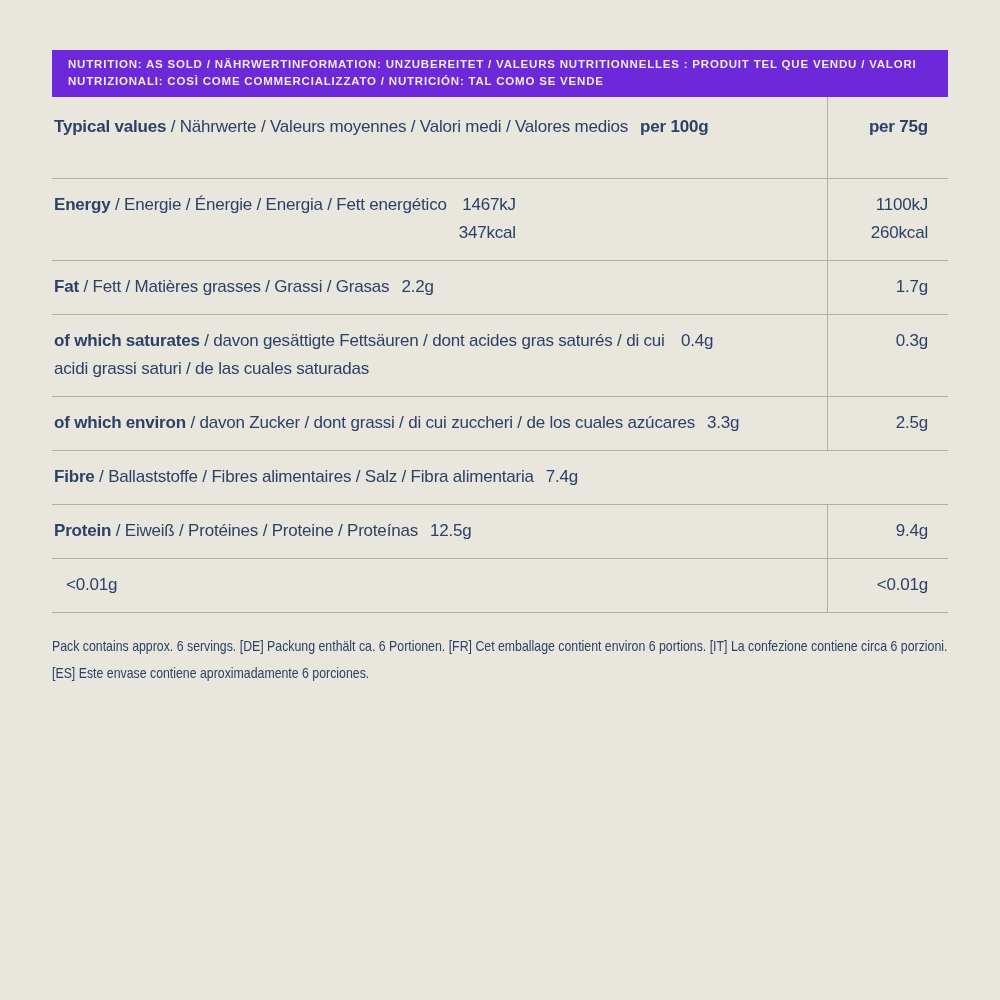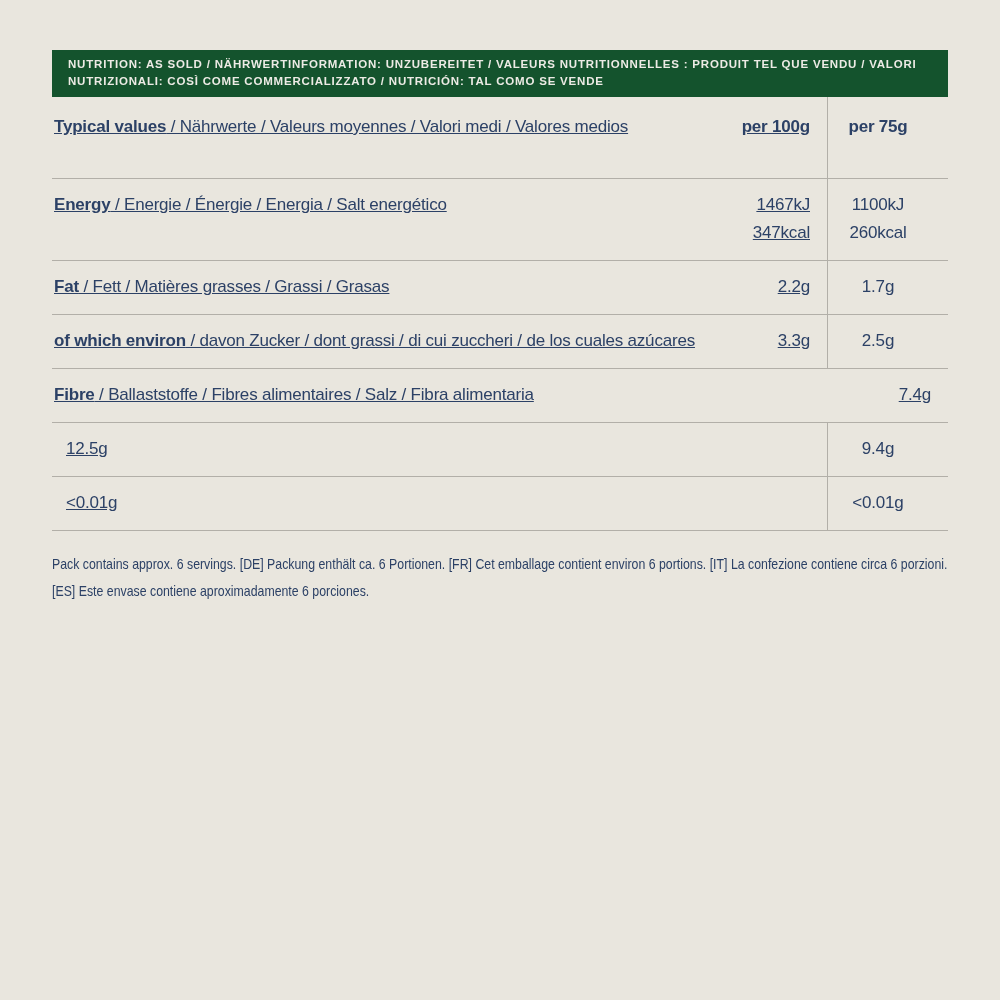--- a/index.html
+++ b/index.html
@@ -18,21 +18,21 @@
   .panel {
     position: absolute;
     left: 52px;
     top: 50px;
     width: 896px;
   }
   
   .title-bar {
     box-sizing: border-box;
     min-height: 46px;
-    background: #14532d;
+    background: #6d28d9;
     color: #edebe5;
     font-size: 11.5px;
     font-weight: 700;
     letter-spacing: 0.8px;
     line-height: 17px;
     padding: 6px 16px 7px 16px;
     text-transform: uppercase;
   }
   
   .ntable {
@@ -41,31 +41,29 @@
     line-height: 28px;
     letter-spacing: -0.2px;
   }
   .row {
     display: flex;
     border-bottom: 1px solid #b2afa8;
   }
   .cell-main {
     flex: 1 1 auto;
     display: flex;
-    justify-content: space-between;
     align-items: baseline;
     padding: 12px 17px 13px 2px;
     min-width: 0;
-    text-decoration: underline;
   }
   .cell-75 {
     flex: 0 0 121px;
     box-sizing: border-box;
     border-left: 1px solid #b2afa8;
-    text-align: center;
+    text-align: right;
     padding: 12px 20px 13px 0;
   }
   .row-header .cell-main { padding-top: 16px; padding-bottom: 37px; }
   .row-header .cell-75  { padding-top: 16px; padding-bottom: 37px; }
   .label { text-align: left; }
   .label b { font-weight: 700; }
   .narrow .label { max-width: 615px; }
   .v100 {
     text-align: right;
     white-space: nowrap;
@@ -98,21 +96,21 @@
     <div class="row row-header">
       <div class="cell-main">
         <div class="label"><b>Typical values</b><span> / Nährwerte / Valeurs moyennes / Valori medi / Valores medios</span></div>
         <div class="v100 colhead">per 100g</div>
       </div>
       <div class="cell-75 colhead">per 75g</div>
     </div>
 
     <div class="row">
       <div class="cell-main">
-        <div class="label"><b>Energy</b><span> / Energie / Énergie / Energia / Salt energético</span></div>
+        <div class="label"><b>Energy</b><span> / Energie / Énergie / Energia / Fett energético</span></div>
         <div class="v100">
           <span>1467kJ</span>
           <span>347kcal</span>
         </div>
       </div>
       <div class="cell-75">
         <span>1100kJ</span>
         <span>260kcal</span>
       </div>
     </div>
@@ -122,20 +120,31 @@
         <div class="label"><b>Fat</b><span> / Fett / Matières grasses / Grassi / Grasas</span></div>
         <div class="v100">
             <span>2.2g</span>
           </div>
       </div>
       <div class="cell-75">
           <span>1.7g</span>
         </div>
     </div>
 
+    <div class="row narrow">
+      <div class="cell-main">
+        <div class="label"><b>of which saturates</b><span> / davon gesättigte Fettsäuren / dont acides gras saturés / di cui acidi grassi saturi / de las cuales saturadas</span></div>
+        <div class="v100">
+            <span>0.4g</span>
+          </div>
+      </div>
+      <div class="cell-75">
+          <span>0.3g</span>
+        </div>
+    </div>
 
 
     <div class="row">
       <div class="cell-main">
         <div class="label"><b>of which environ</b><span> / davon Zucker / dont grassi / di cui zuccheri / de los cuales azúcares</span></div>
         <div class="v100">
             <span>3.3g</span>
           </div>
       </div>
       <div class="cell-75">
@@ -147,20 +156,21 @@
       <div class="cell-main">
         <div class="label"><b>Fibre</b><span> / Ballaststoffe / Fibres alimentaires / Salz / Fibra alimentaria</span></div>
         <div class="v100">
             <span>7.4g</span>
           </div>
       </div>
     </div>
 
     <div class="row">
       <div class="cell-main">
+        <div class="label"><b>Protein</b><span> / Eiweiß / Protéines / Proteine / Proteínas</span></div>
         <div class="v100">
             <span>12.5g</span>
           </div>
       </div>
       <div class="cell-75">
           <span>9.4g</span>
         </div>
     </div>
 
     <div class="row">

